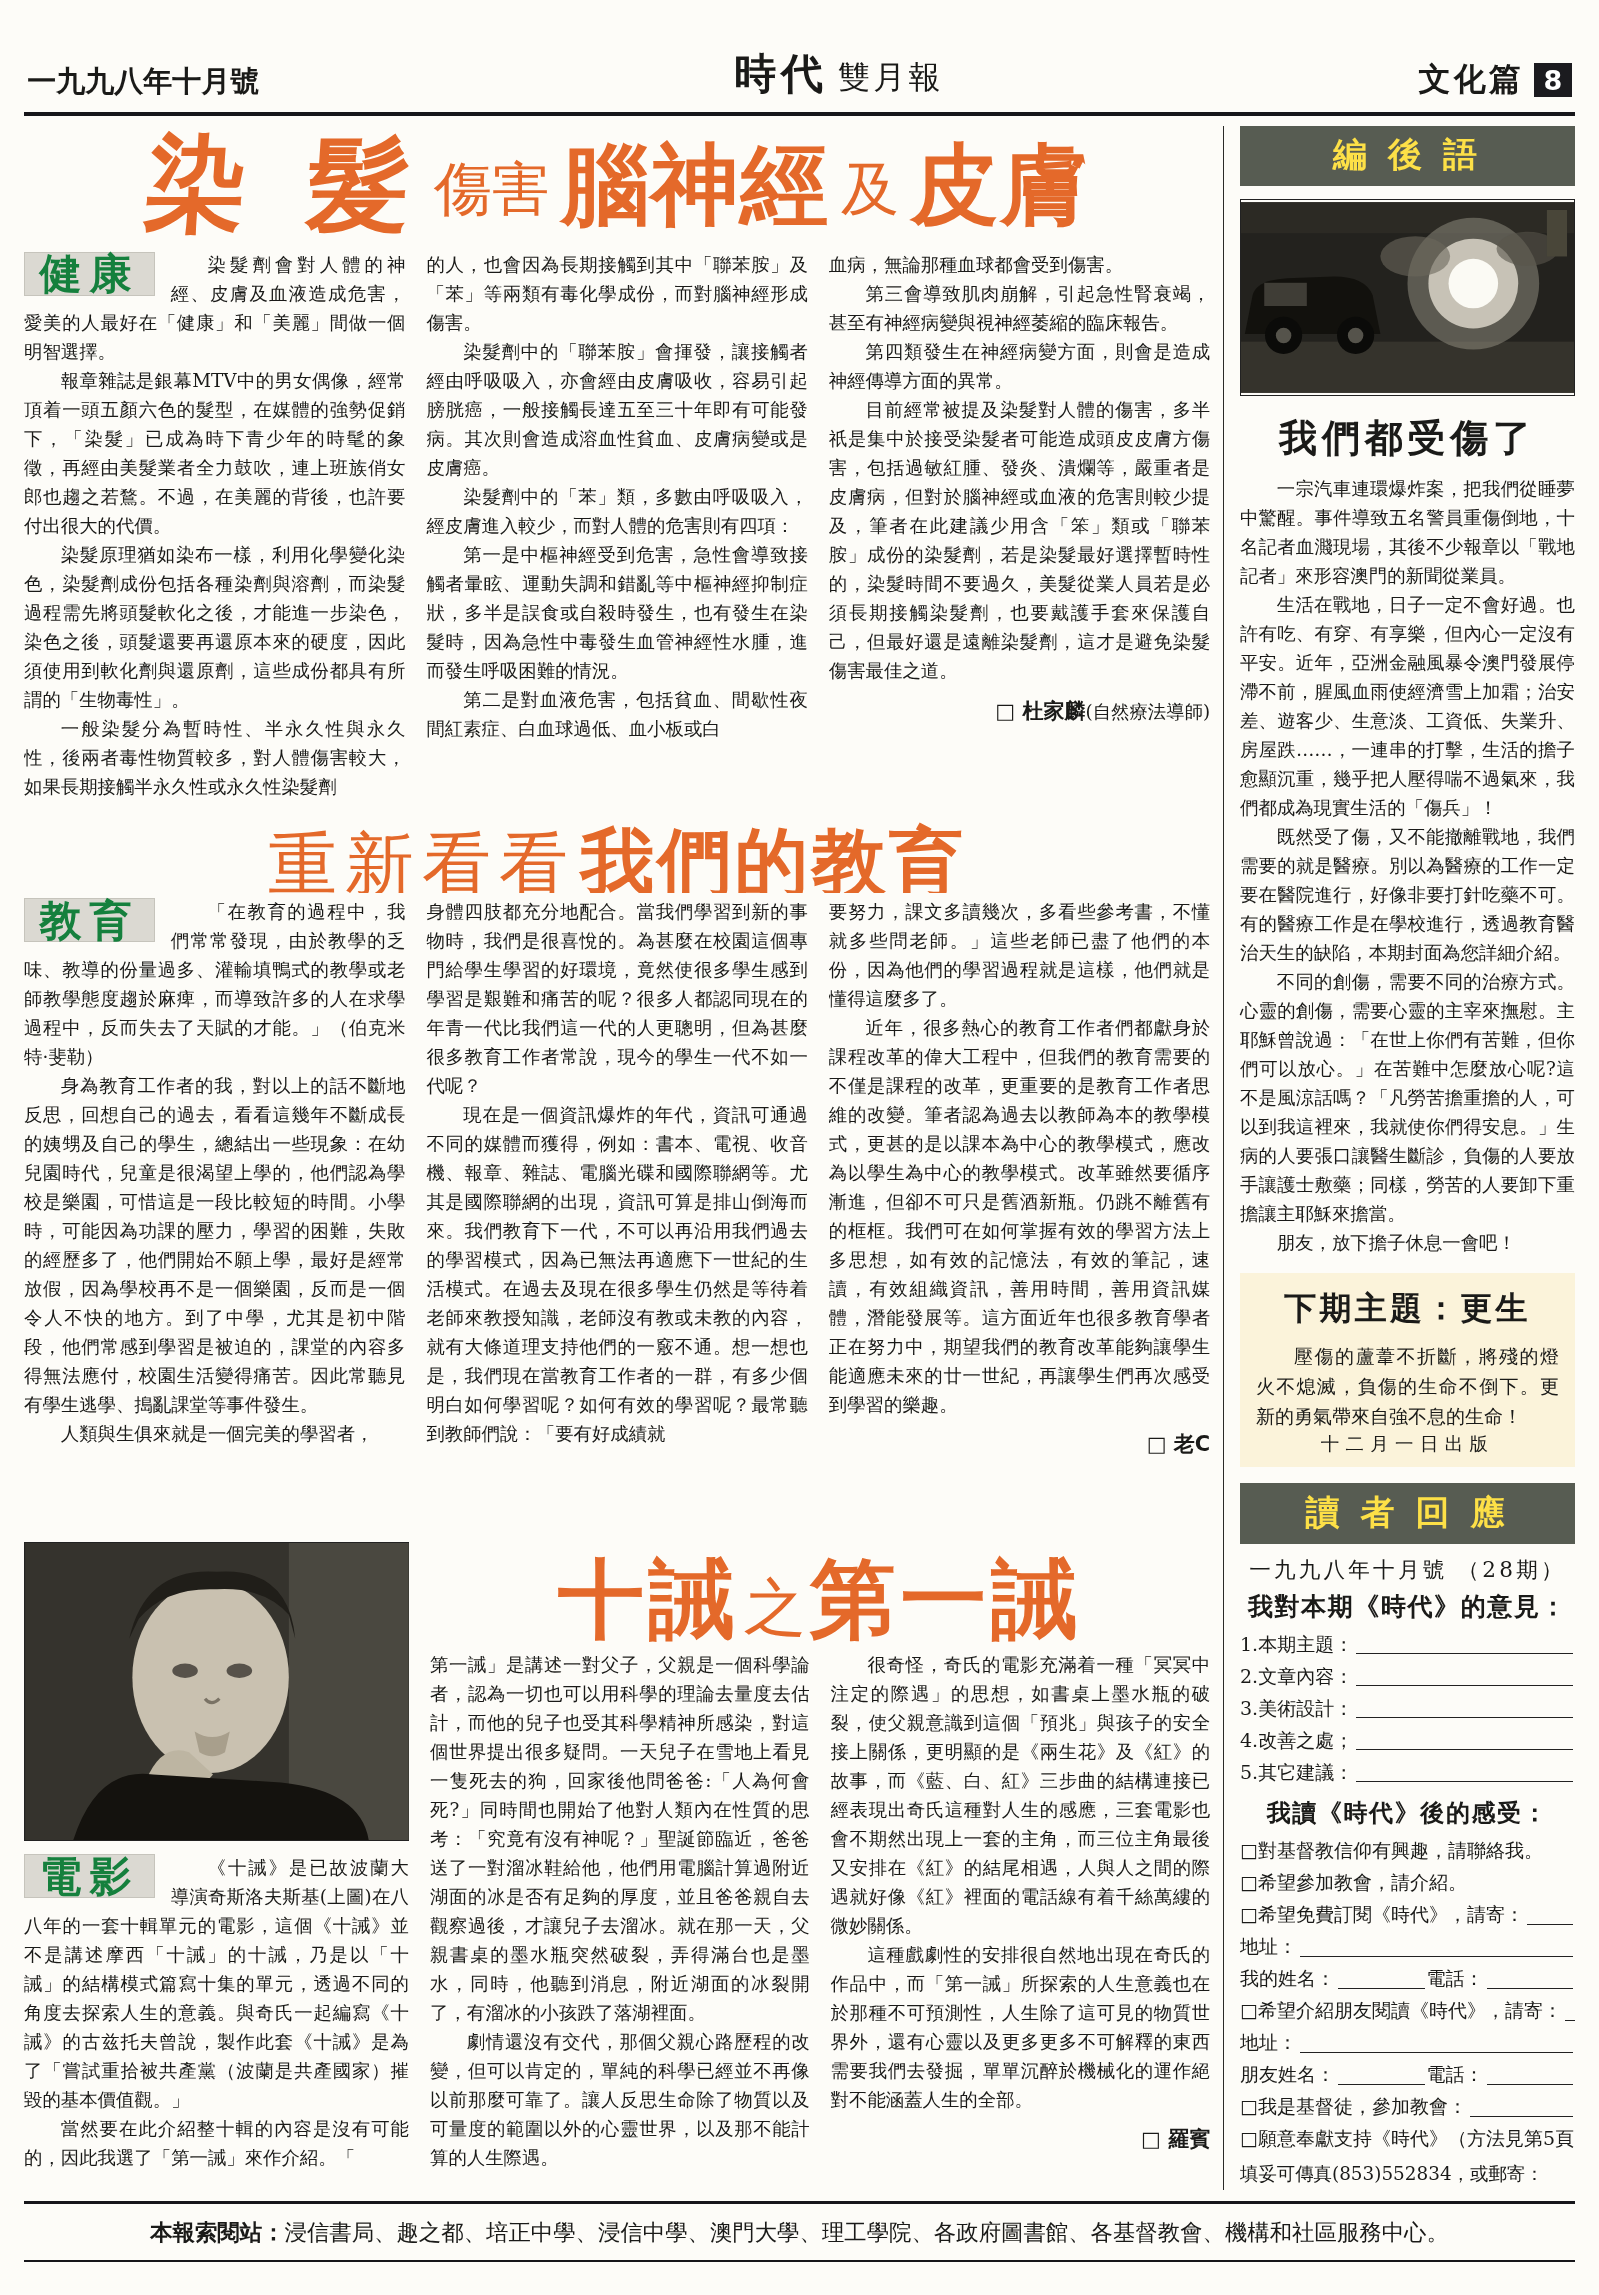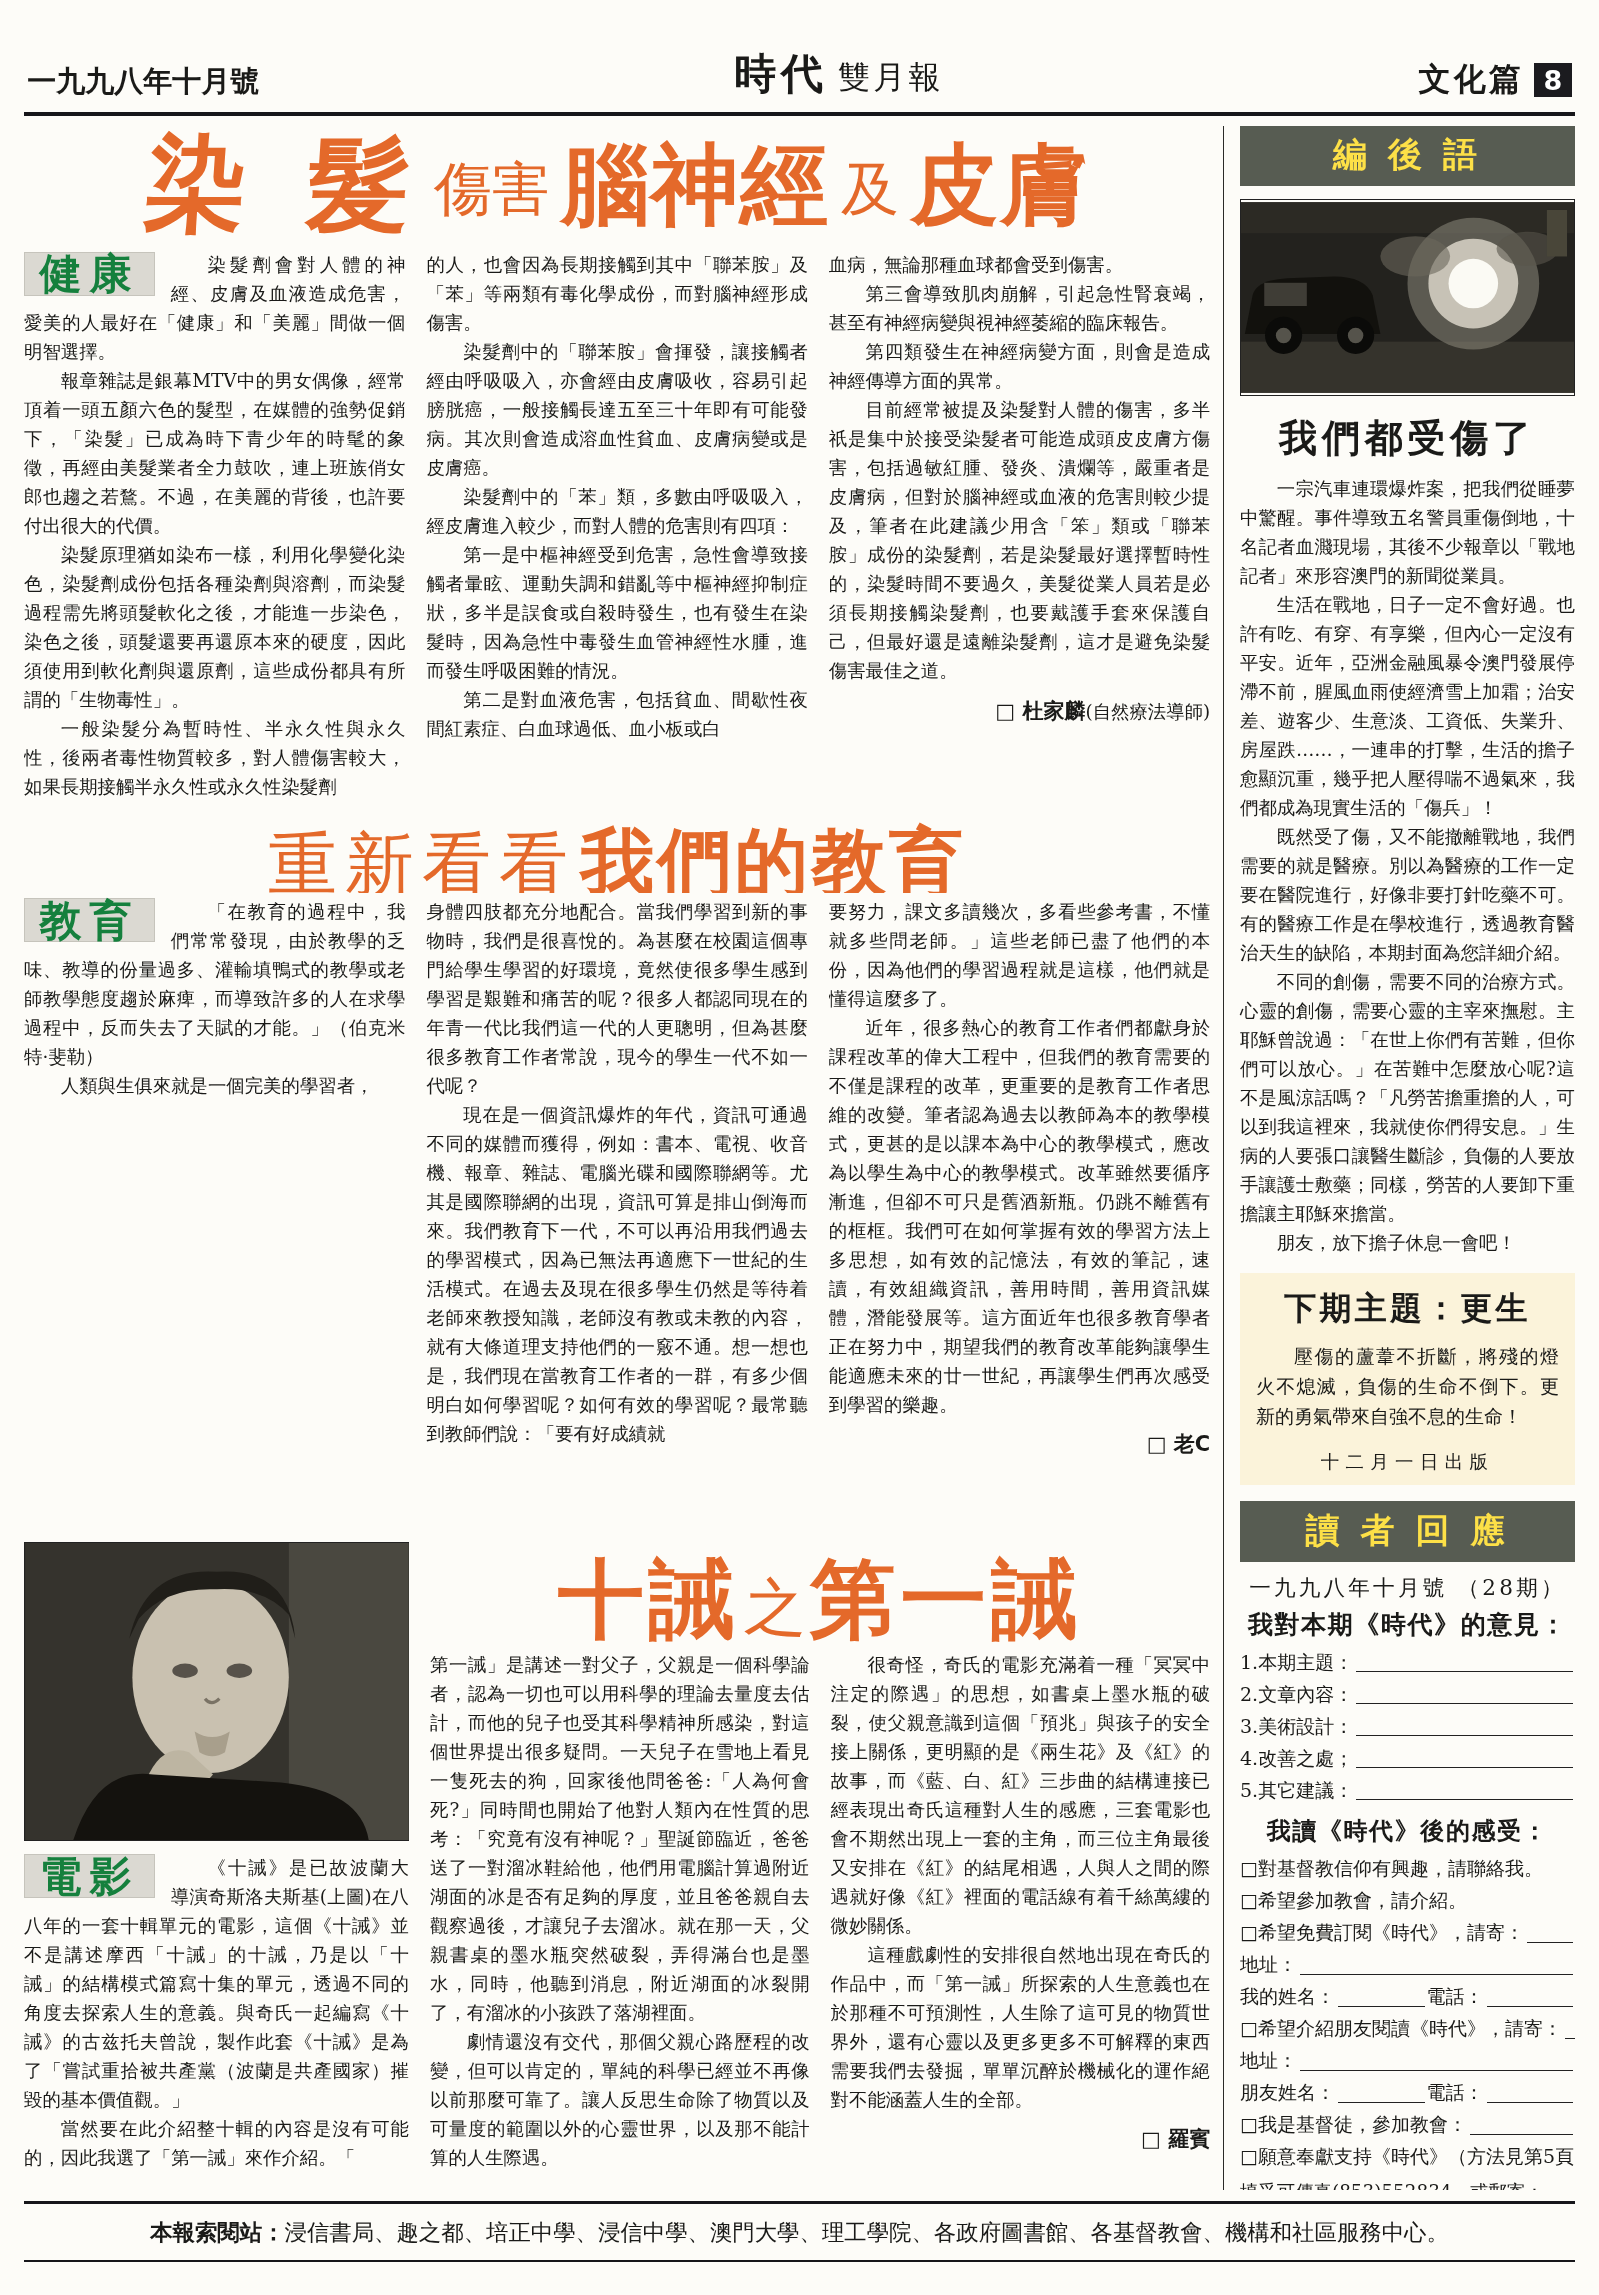--- a/index.html
+++ b/index.html
@@ -63,21 +63,21 @@
            font-weight:bold; font-size:34px; letter-spacing:21px; padding:6.4px 0 8px 16px; }
   .car-photo { display:block; width:100%; height:197px; margin-top:12.8px; border:0.8px solid #222; }
   .hurt-title { text-align:center; font-family:"DejaVu Sans",sans-serif; font-weight:bold;
                 font-size:38px; letter-spacing:4.8px; margin:17.6px 0 9.6px 0; }
   .hurt-body { text-align:justify; font-size:18.4px; line-height:29px; }
   .hurt-body p { text-indent:2em; }
   .next-box { background:#fbf3da; margin-top:16px; padding:14.4px 16px 11.2px 16px; }
   .next-title { text-align:center; font-family:"DejaVu Sans",sans-serif; font-weight:bold;
                 font-size:32px; letter-spacing:3.2px; margin-bottom:9.6px; }
   .next-body { text-align:justify; font-size:19px; line-height:30px; text-indent:2em; }
-  .next-date { text-align:center; font-size:18.4px; letter-spacing:6.4px; margin-top:18px; }
+  .next-date { text-align:center; font-size:18.4px; letter-spacing:6.4px; margin-top:0; }
   .reader-strip { margin-top:16px; }
   .reader-issue { text-align:center; font-size:21.6px; letter-spacing:3.2px; margin-top:11.2px; }
   .reader-head { font-family:"DejaVu Sans",sans-serif; font-weight:bold; font-size:25px;
                  text-align:center; margin-top:6.4px; letter-spacing:1.6px; }
   .form-rows { margin-top:4.8px; }
   .form-row { display:flex; align-items:flex-end; font-size:19px; line-height:32px; }
   .form-row .seg { white-space:nowrap; }
   .form-row .fill { flex:1; border-bottom:1.6px solid #222; margin:0 1.6px 5.6px 3.2px; min-width:19px; }
   .feel-head { font-family:"DejaVu Sans",sans-serif; font-weight:bold; font-size:24px;
                text-align:center; margin-top:9.6px; letter-spacing:1.6px; }
@@ -153,20 +153,21 @@
       <div>
         <div class="edu-title accent">
           <span class="edu-light">重新看看</span>
           <span class="edu-bold">我們的教育</span>
         </div>
         <div class="cols edu-cols">
           <div class="col">
             <div class="label-box">教育</div>
             <div>
                 <p>「在教育的過程中，我們常常發現，由於教學的乏味、教導的份量過多、灌輸填鴨式的教學或老師教學態度趨於麻痺，而導致許多的人在求學過程中，反而失去了天賦的才能。」（伯克米特·斐勒）</p>
+                <p>身為教育工作者的我，對以上的話不斷地反思，回想自己的過去，看看這幾年不斷成長的姨甥及自己的學生，總結出一些現象：在幼兒園時代，兒童是很渴望上學的，他們認為學校是樂園，可惜這是一段比較短的時間。小學時，可能因為功課的壓力，學習的困難，失敗的經歷多了，他們開始不願上學，最好是經常放假，因為學校再不是一個樂園，反而是一個令人不快的地方。到了中學，尤其是初中階段，他們常感到學習是被迫的，課堂的內容多得無法應付，校園生活變得痛苦。因此常聽見有學生逃學、搗亂課堂等事件發生。</p>
                 <p>人類與生俱來就是一個完美的學習者，</p>
               </div>
           </div>
           <div class="col cont">
             <div>
                 <p>身體四肢都充分地配合。當我們學習到新的事物時，我們是很喜悅的。為甚麼在校園這個專門給學生學習的好環境，竟然使很多學生感到學習是艱難和痛苦的呢？很多人都認同現在的年青一代比我們這一代的人更聰明，但為甚麼很多教育工作者常說，現今的學生一代不如一代呢？</p>
                 <p>現在是一個資訊爆炸的年代，資訊可通過不同的媒體而獲得，例如：書本、電視、收音機、報章、雜誌、電腦光碟和國際聯網等。尤其是國際聯網的出現，資訊可算是排山倒海而來。我們教育下一代，不可以再沿用我們過去的學習模式，因為已無法再適應下一世紀的生活模式。在過去及現在很多學生仍然是等待着老師來教授知識，老師沒有教或未教的內容，就有大條道理支持他們的一竅不通。想一想也是，我們現在當教育工作者的一群，有多少個明白如何學習呢？如何有效的學習呢？最常聽到教師們說：「要有好成績就</p>
               </div>
           </div>
           <div class="col cont">

